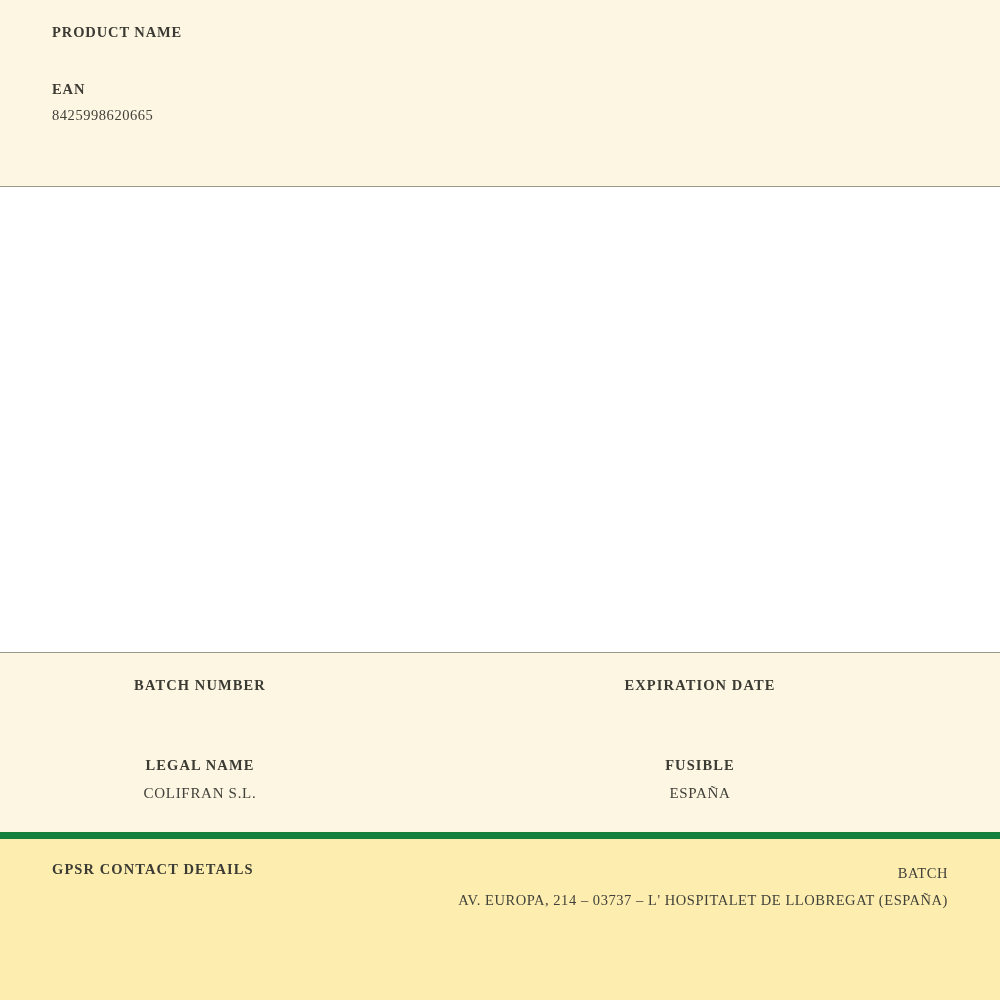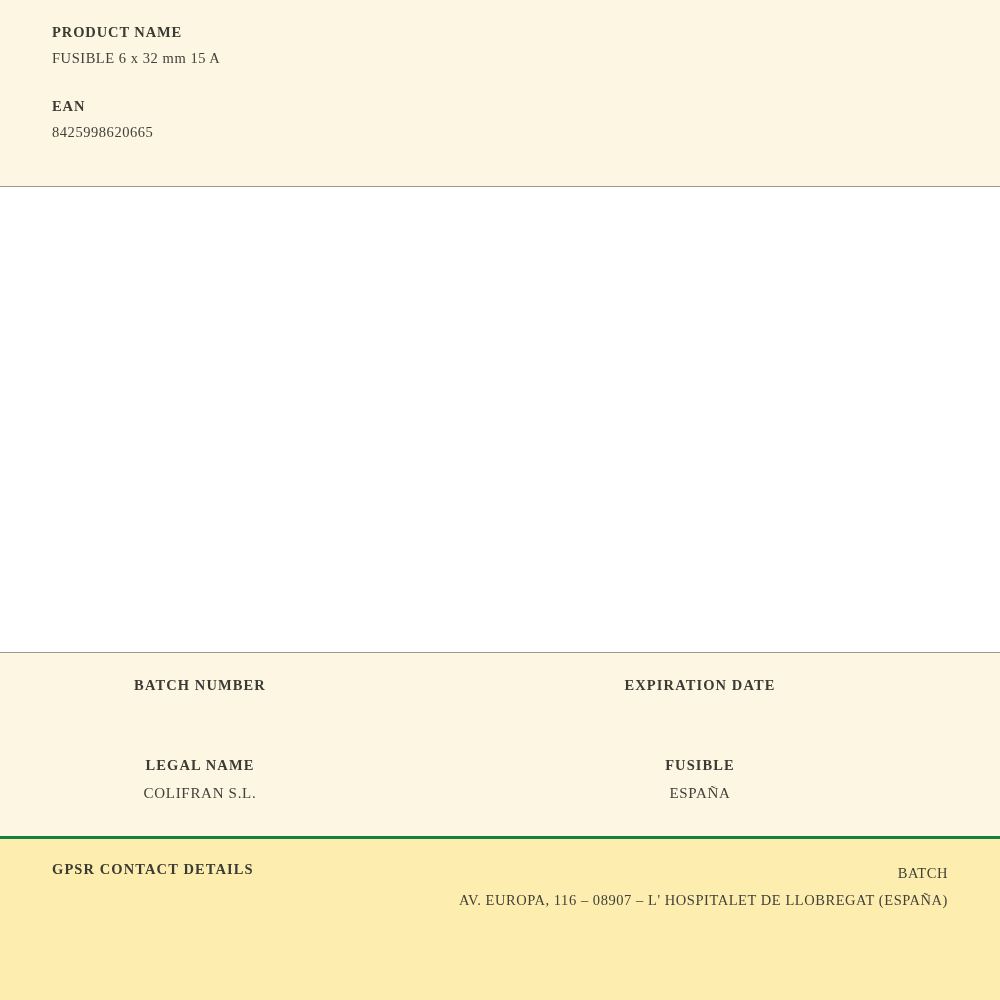--- a/index.html
+++ b/index.html
@@ -54,21 +54,21 @@
     background: #ffffff;
     flex: 1 1 auto;
     border-bottom: 1px solid #9a9a8c;
   }
 
   
   .mid-block {
     background: #fdf6e3;
     height: 186px;
     box-sizing: border-box;
-    border-bottom: 3px solid #15803d;
+    border-bottom: 7px solid #15803d;
     position: relative;
   }
   .cols {
     display: flex;
     width: 100%;
   }
   .col {
     width: 50%;
     text-align: center;
     box-sizing: border-box;
@@ -124,21 +124,20 @@
   }
 </style>
 </head>
 <body>
 
 <div class="sheet">
 
   <div class="top-block">
     <div class="field">
       <div class="field-label">PRODUCT NAME</div>
-      <div class="field-value">FUSIBLE 6 x 32 mm 15 A</div>
     </div>
     <div class="gap-28"></div>
     <div class="field">
       <div class="field-label">EAN</div>
       <div class="field-value">8425998620665</div>
     </div>
   </div>
 
   <div class="middle-blank"></div>
 
@@ -162,17 +161,17 @@
         <div class="cell-label">FUSIBLE</div>
         <div class="cell-value">ESPAÑA</div>
       </div>
     </div>
   </div>
 
   <div class="footer">
     <div class="footer-label">GPSR CONTACT DETAILS</div>
     <div class="footer-right">
       <div>BATCH</div>
-      <div>AV. EUROPA,  116 – 08907 – L' HOSPITALET DE LLOBREGAT (ESPAÑA)</div>
+      <div>AV. EUROPA,  214 – 03737 – L' HOSPITALET DE LLOBREGAT (ESPAÑA)</div>
     </div>
   </div>
 
 </div>
 
 </body></html>

